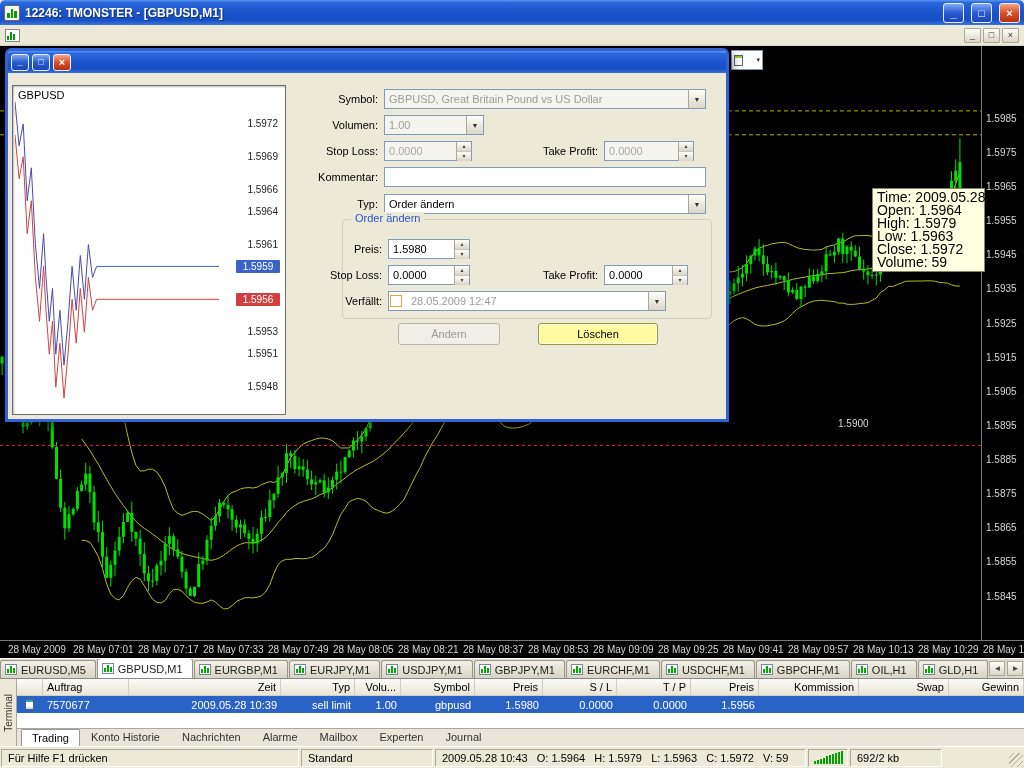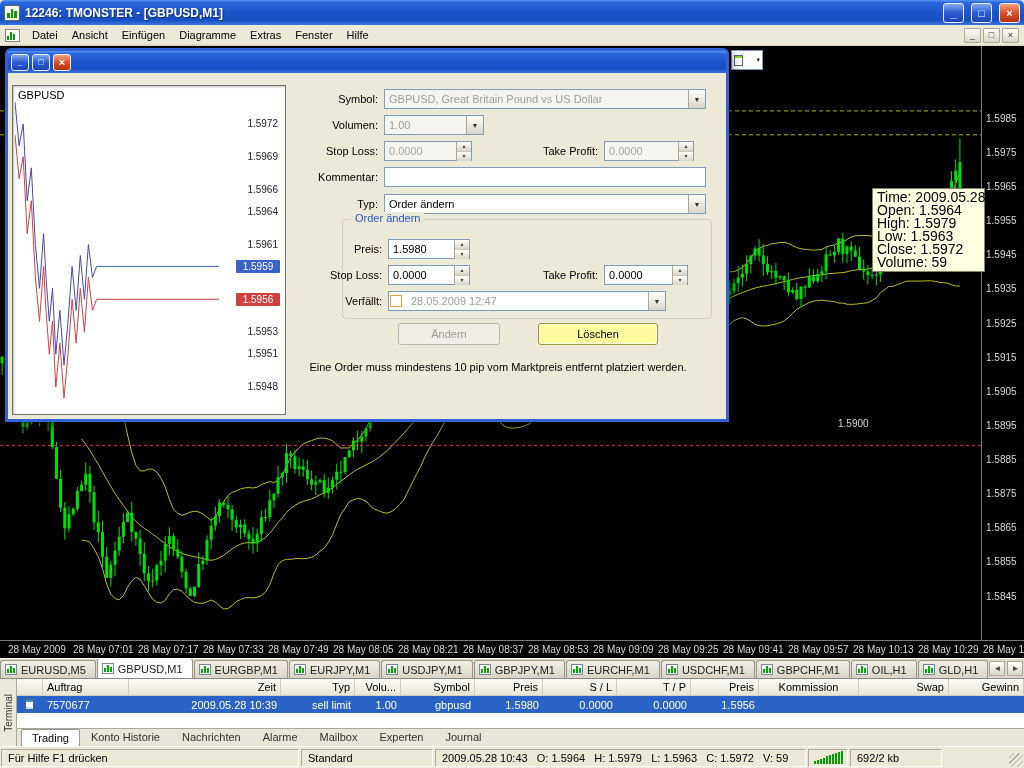--- a/index.html
+++ b/index.html
@@ -152,29 +152,20 @@
   <span class="xp-btn">_</span>
   <span class="xp-btn">□</span>
   <span class="xp-btn close">×</span>
 </div>
 
 <div id="menubar">
   <span id="menu-icon">
       <i style="height:4px"></i>
       <i style="height:8px"></i>
       <i style="height:6px"></i>
-    </span>
-  <span id="menu-items" style="display:flex">
-      <div class="menu-item">Datei</div>
-      <div class="menu-item">Ansicht</div>
-      <div class="menu-item">Einfügen</div>
-      <div class="menu-item">Diagramme</div>
-      <div class="menu-item">Extras</div>
-      <div class="menu-item">Fenster</div>
-      <div class="menu-item">Hilfe</div>
     </span>
   <span id="mdi-btns">
     <span class="mdi-btn">_</span>
     <span class="mdi-btn">□</span>
     <span class="mdi-btn">×</span>
   </span>
 </div>
 
 <div id="chart-region">
   <svg id="main-chart-svg" width="981" height="594">
@@ -799,21 +790,20 @@
     <span class="flabel" style="left:254px;top:218px;width:120px">Verfällt:</span>
     <div class="combo" style="left:380px;top:218px;width:278px">
       <span class="chk"></span>
       <span class="cv" style="color:#9c9c9c">28.05.2009 12:47</span>
       <span class="ar">▼</span>
     </div>
 
     <span class="btn disabled" style="left:390px;top:250px;width:102px">Ändern</span>
     <span class="btn primary" style="left:530px;top:250px;width:120px">Löschen</span>
 
-    <span class="note" style="left:270px;top:288px;width:440px">Eine Order muss mindestens 10 pip vom Marktpreis entfernt platziert werden.</span>
   </div>
 </div>
 
 <div id="symbol-tabs">
   <span id="symbol-tabs-strip" style="display:flex;align-items:flex-end">
       <div class="sym-tab">
         <div class="tab-icon">
           <i></i>
           <i></i>
           <i></i>
@@ -915,21 +905,21 @@
       <div class="th" style="width: 26px; text-align: left;"></div>
       <div class="th" style="width: 86px; text-align: left;">Auftrag</div>
       <div class="th" style="width: 152px; text-align: right;">Zeit</div>
       <div class="th" style="width: 74px; text-align: right;">Typ</div>
       <div class="th" style="width: 46px; text-align: right;">Volu...</div>
       <div class="th" style="width: 74px; text-align: right;">Symbol</div>
       <div class="th" style="width: 68px; text-align: right;">Preis</div>
       <div class="th" style="width: 74px; text-align: right;">S / L</div>
       <div class="th" style="width: 74px; text-align: right;">T / P</div>
       <div class="th" style="width: 68px; text-align: right;">Preis</div>
-      <div class="th" style="width: 100px; text-align: center;">Kommission</div>
+      <div class="th" style="width: 100px; text-align: right;">Kommission</div>
       <div class="th" style="width: 90px; text-align: right;">Swap</div>
       <div class="th" style="width: 75px; text-align: right;">Gewinn</div>
     </div>
   <div id="terminal-body">
       <div class="trow selected">
         <div class="td" style="width: 26px; justify-content: flex-start;">
           <span class="order-icon"></span>
         </div>
         <div class="td" style="width: 86px; justify-content: flex-start;">7570677</div>
         <div class="td" style="width: 152px; justify-content: flex-end;">2009.05.28 10:39</div>

